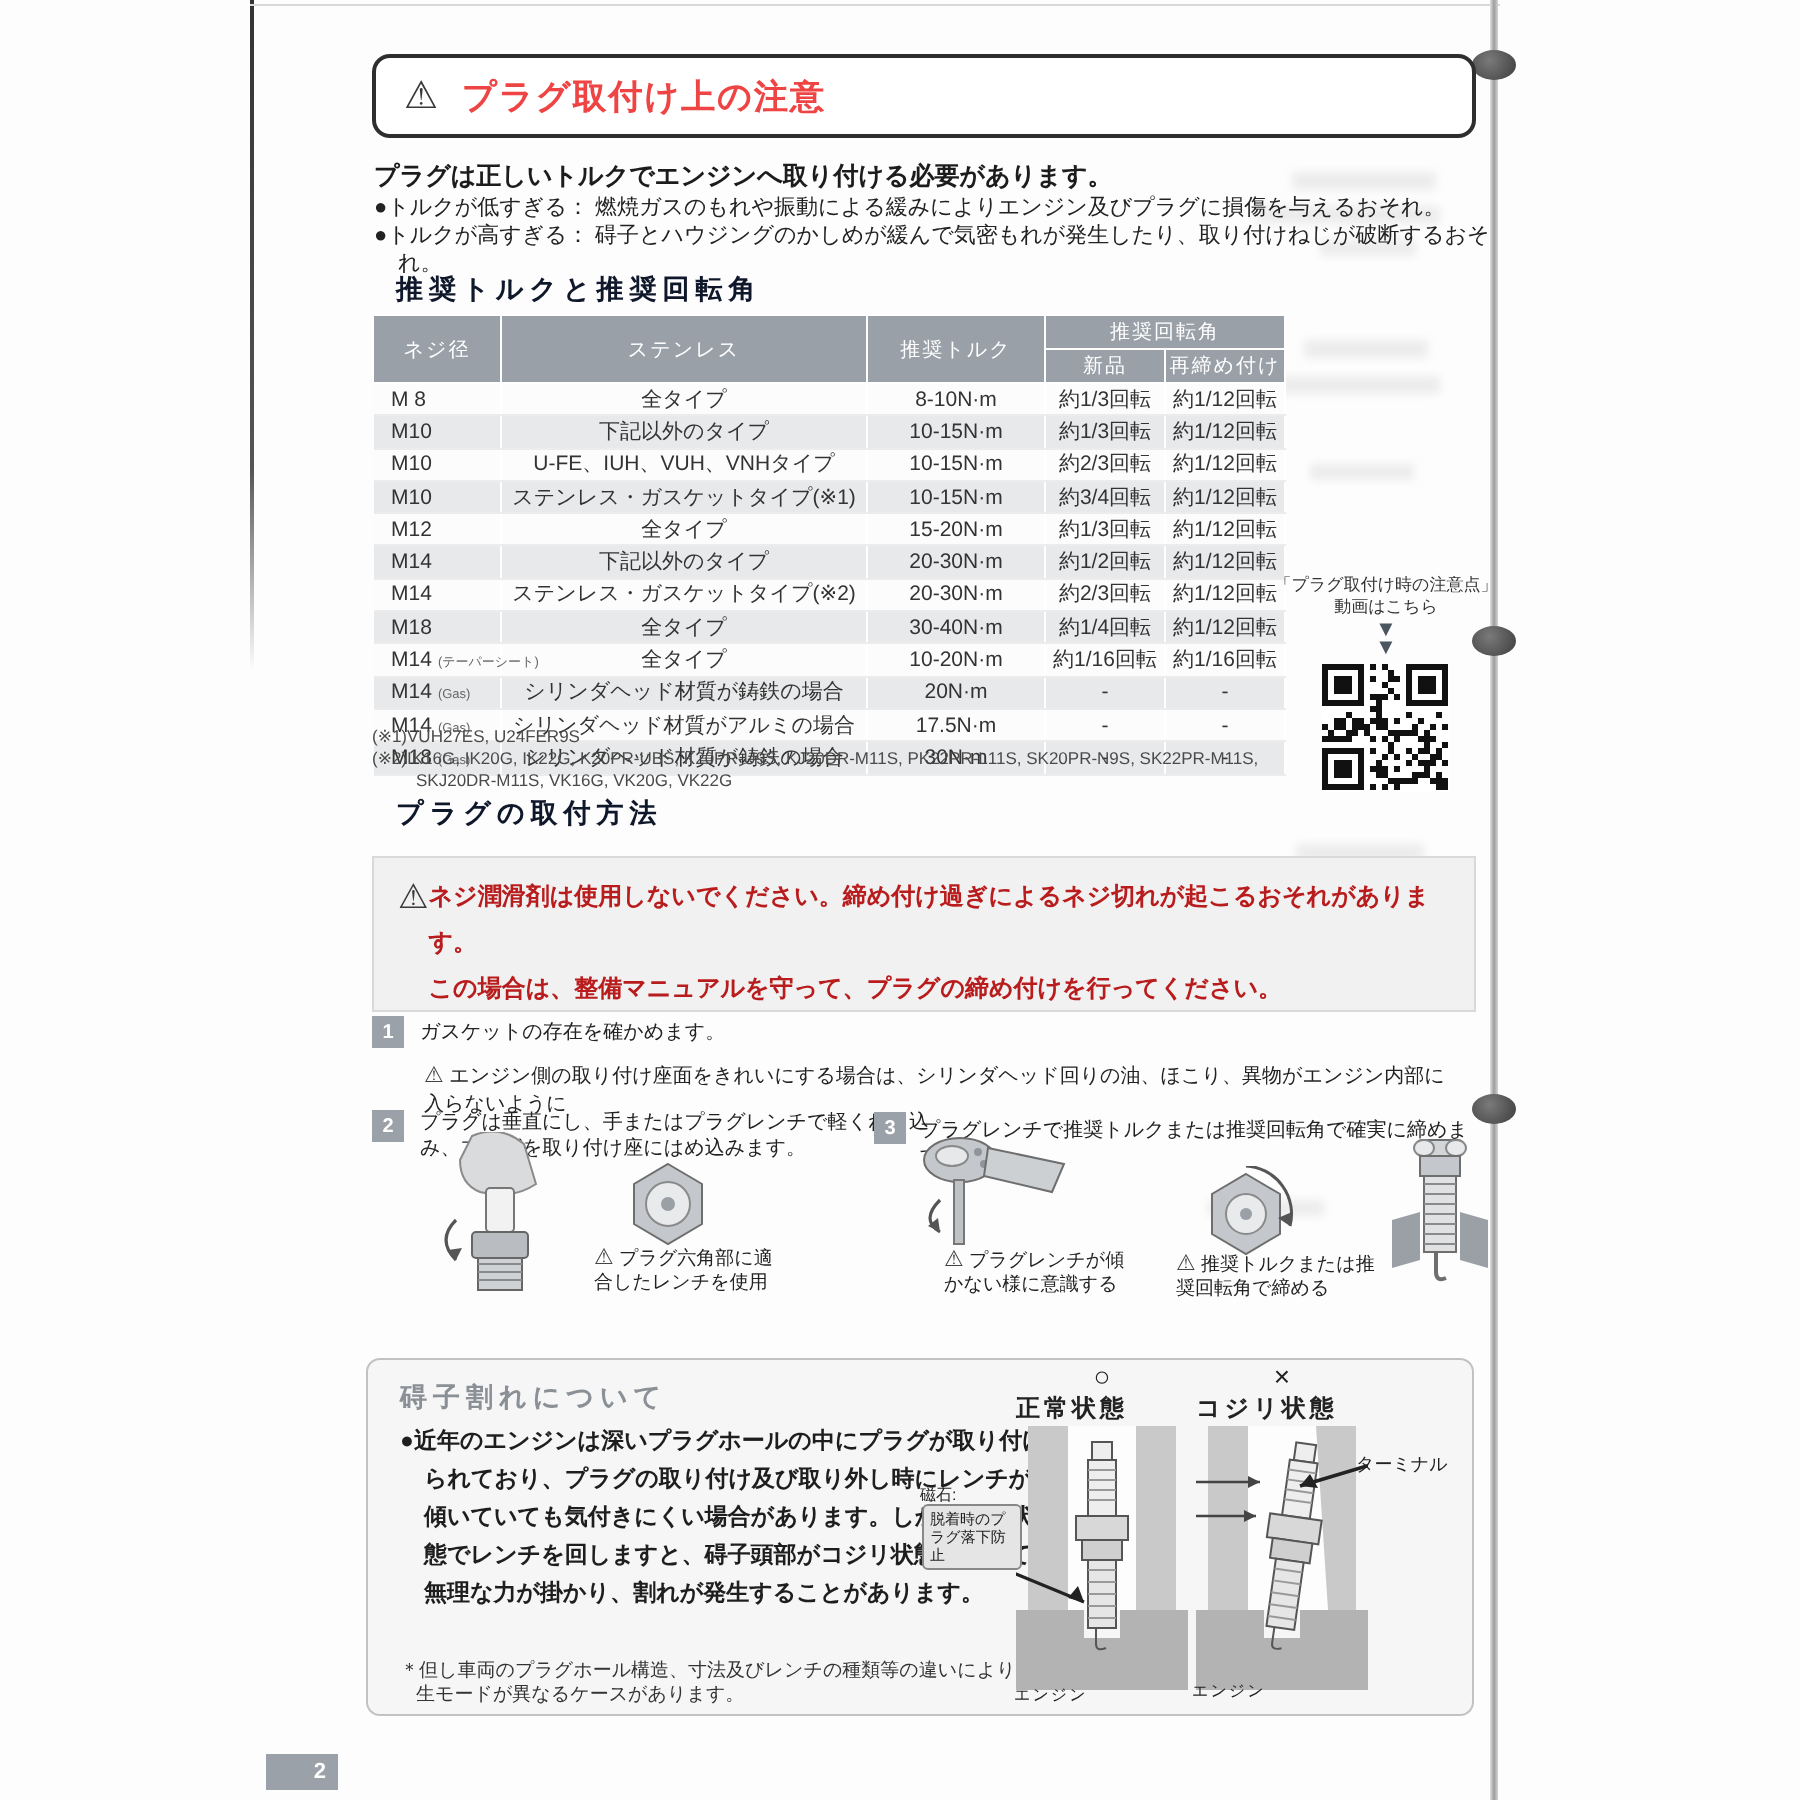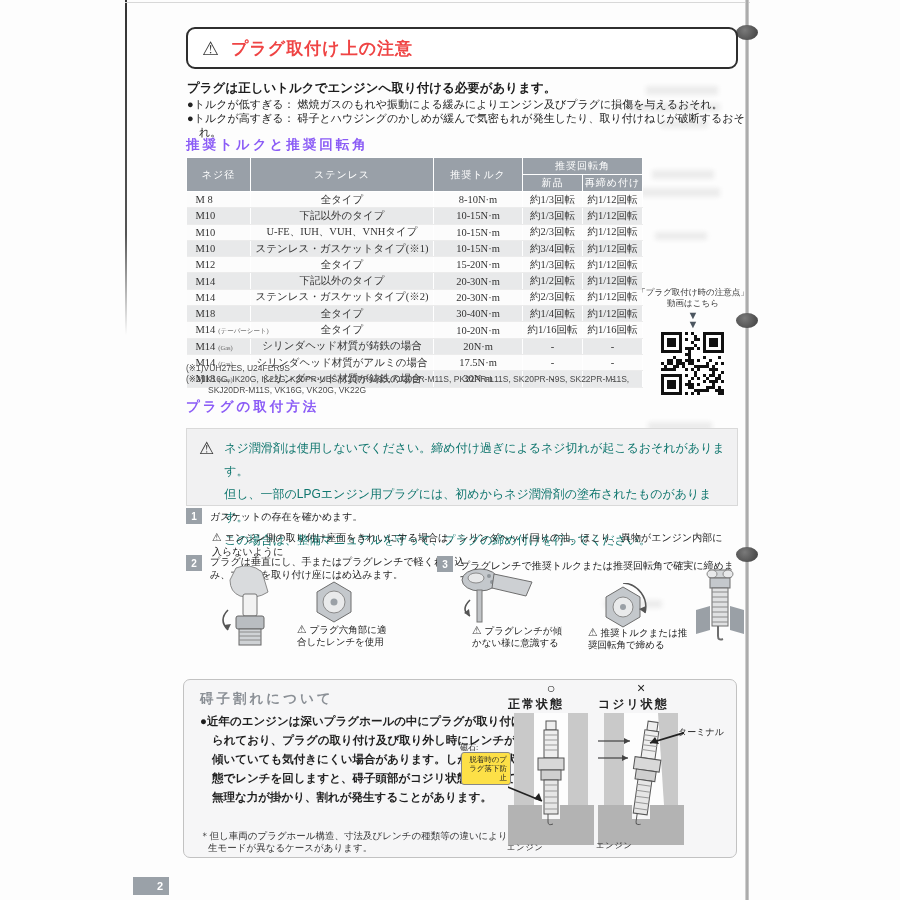--- a/index.html
+++ b/index.html
@@ -18,62 +18,62 @@
   .ghost{background:#ececec;filter:blur(2px);border-radius:2px;}
 
   
   .header-box{left:186px;top:27px;width:552px;height:42px;border:2px solid #2e2e2e;
     border-radius:9px;background:#fff;display:flex;align-items:center;padding-left:14px;box-sizing:border-box;}
   .warn-tri{color:#3a3a3a;font-size:19px;line-height:1;}
   .header-title{font-size:17px;font-weight:bold;color:#ef4444;margin-left:12px;letter-spacing:1px;}
 
   .lead{font-size:12.5px;font-weight:bold;color:#1c1c1c;}
   .bullet{font-size:11px;color:#222;width:560px;padding-left:12px;text-indent:-12px;line-height:14px;}
-  .sec-title{font-size:13.5px;font-weight:bold;color:#8b5cf6;letter-spacing:3px;}
-
-  
-  table.torque{border-collapse:collapse;table-layout:fixed;width:456px;font-size:10.5px;font-family:Liberation Serif, serif;}
+  .sec-title{font-size:13.5px;font-weight:bold;color:#0f172a;letter-spacing:3px;margin-left:12px;}
+
+  
+  table.torque{border-collapse:collapse;table-layout:fixed;width:456px;font-size:10.5px;}
   table.torque th{background:#99a0a8;color:#fff;font-weight:normal;font-size:10px;
     border:1.5px solid #fff;padding:1px 0;letter-spacing:1px;}
   table.torque td{text-align:center;color:#333;height:15.3px;border-right:1.5px solid #fff;
     border-bottom:1px solid #ececec;padding:0;}
   table.torque tbody tr:nth-child(even){background:#e8e9ea;}
   table.torque tbody tr:nth-child(odd){background:#fcfcfc;}
   table.torque td.size{text-align:left;padding-left:9px;white-space:nowrap;}
   table.torque{border-bottom:1.5px solid #8e8e8e;}
   .size-note{font-size:6.5px;color:#666;margin-left:3px;}
   .footnote{font-size:8.5px;color:#4a4a4a;line-height:11px;}
 
   
   .qr-caption{font-size:8.5px;color:#333;text-align:center;width:130px;line-height:11px;}
   .qr-arrows{text-align:center;width:130px;color:#4c5660;font-size:11px;line-height:9px;}
 
   
   .warning-box{left:186px;top:428px;width:552px;height:78px;background:#f1f1f2;
     border:1px solid #d9d9d9;box-sizing:border-box;padding:8px 10px 0 12px;display:flex;}
-  .warning-lines{margin-left:10px;font-size:12px;font-weight:normal;color:#0f766e;line-height:23px;}
+  .warning-lines{font-size:12px;font-weight:bold;color:#b91c1c;line-height:23px;}
 
   .step-chip{width:16px;height:16px;background:#9aa1a8;color:#fff;font-size:10px;font-weight:bold;
     display:flex;align-items:center;justify-content:center;}
   .step-text{font-size:10px;color:#222;line-height:12.5px;}
   .step-note{font-size:10px;color:#222;}
   .illu-caption{font-size:9.5px;color:#222;line-height:12px;}
   .small-tri{font-size:11px;color:#444;}
 
   
   .insulator-box{left:183px;top:679px;width:554px;height:179px;border:1px solid #c2c2c2;
     border-radius:7px;background:#f6f6f7;box-sizing:border-box;}
   .ins-title{font-size:13.5px;font-weight:bold;color:#8b9096;letter-spacing:3px;}
   .ins-body{font-size:11.5px;font-weight:bold;color:#1e1e1e;line-height:19px;width:312px;
     padding-left:12px;text-indent:-12px;}
   .ins-note{font-size:9.5px;color:#333;line-height:12px;width:310px;padding-left:8px;text-indent:-8px;}
   .diag-mark{font-size:14px;color:#222;width:86px;text-align:center;}
   .diag-label{font-size:12px;font-weight:bold;color:#222;width:86px;text-align:left;letter-spacing:2px;}
-  .magnet-box{border:1px solid #888;border-radius:3px;background:#fde047;font-size:7.5px;
-    color:#222;padding:2px 3px;width:42px;line-height:9px;text-align:right;}
+  .magnet-box{border:1px solid #888;border-radius:3px;background:#e5e5e5;font-size:7.5px;
+    color:#222;padding:2px 3px;width:42px;line-height:9px;}
   .magnet-label{font-size:8px;color:#222;}
   .engine-label{font-size:8px;color:#222;letter-spacing:1px;}
   .terminal-label{font-size:9px;color:#222;}
 
   .page-tab{left:133px;top:877px;width:36px;height:18px;background:#9aa1a8;color:#fff;
     font-size:11px;font-weight:bold;display:flex;align-items:center;justify-content:flex-end;padding-right:6px;box-sizing:border-box;}
 </style>
 </head>
 <body>
 
@@ -343,21 +343,20 @@
       <rect x="3" y="45" width="15" height="15" fill="#fff"></rect>
       <rect x="6" y="48" width="9" height="9" fill="#111"></rect>
     </svg>
 
   <div class="abs sec-title" style="left:186px;top:398px;">プラグの取付方法</div>
 
   <div class="abs warning-box">
     <span class="warn-tri" style="font-size:17px;margin-top:3px;">⚠</span>
     <div class="warning-lines">
       <div>ネジ潤滑剤は使用しないでください。締め付け過ぎによるネジ切れが起こるおそれがあります。</div>
-      <div>但し、一部のLPGエンジン用プラグには、初めからネジ潤滑剤の塗布されたものがあります。</div>
       <div>この場合は、整備マニュアルを守って、プラグの締め付けを行ってください。</div>
     </div>
   </div>
 
   <div class="abs step-chip" style="left:186px;top:508px;">1</div>
   <div class="abs step-text" style="left:210px;top:511px;">ガスケットの存在を確かめます。</div>
   <div class="abs step-note" style="left:212px;top:531px;width:520px;">
     <span class="small-tri">⚠</span>
     <span>エンジン側の取り付け座面をきれいにする場合は、シリンダヘッド回りの油、ほこり、異物がエンジン内部に入らないように</span>
   </div>

